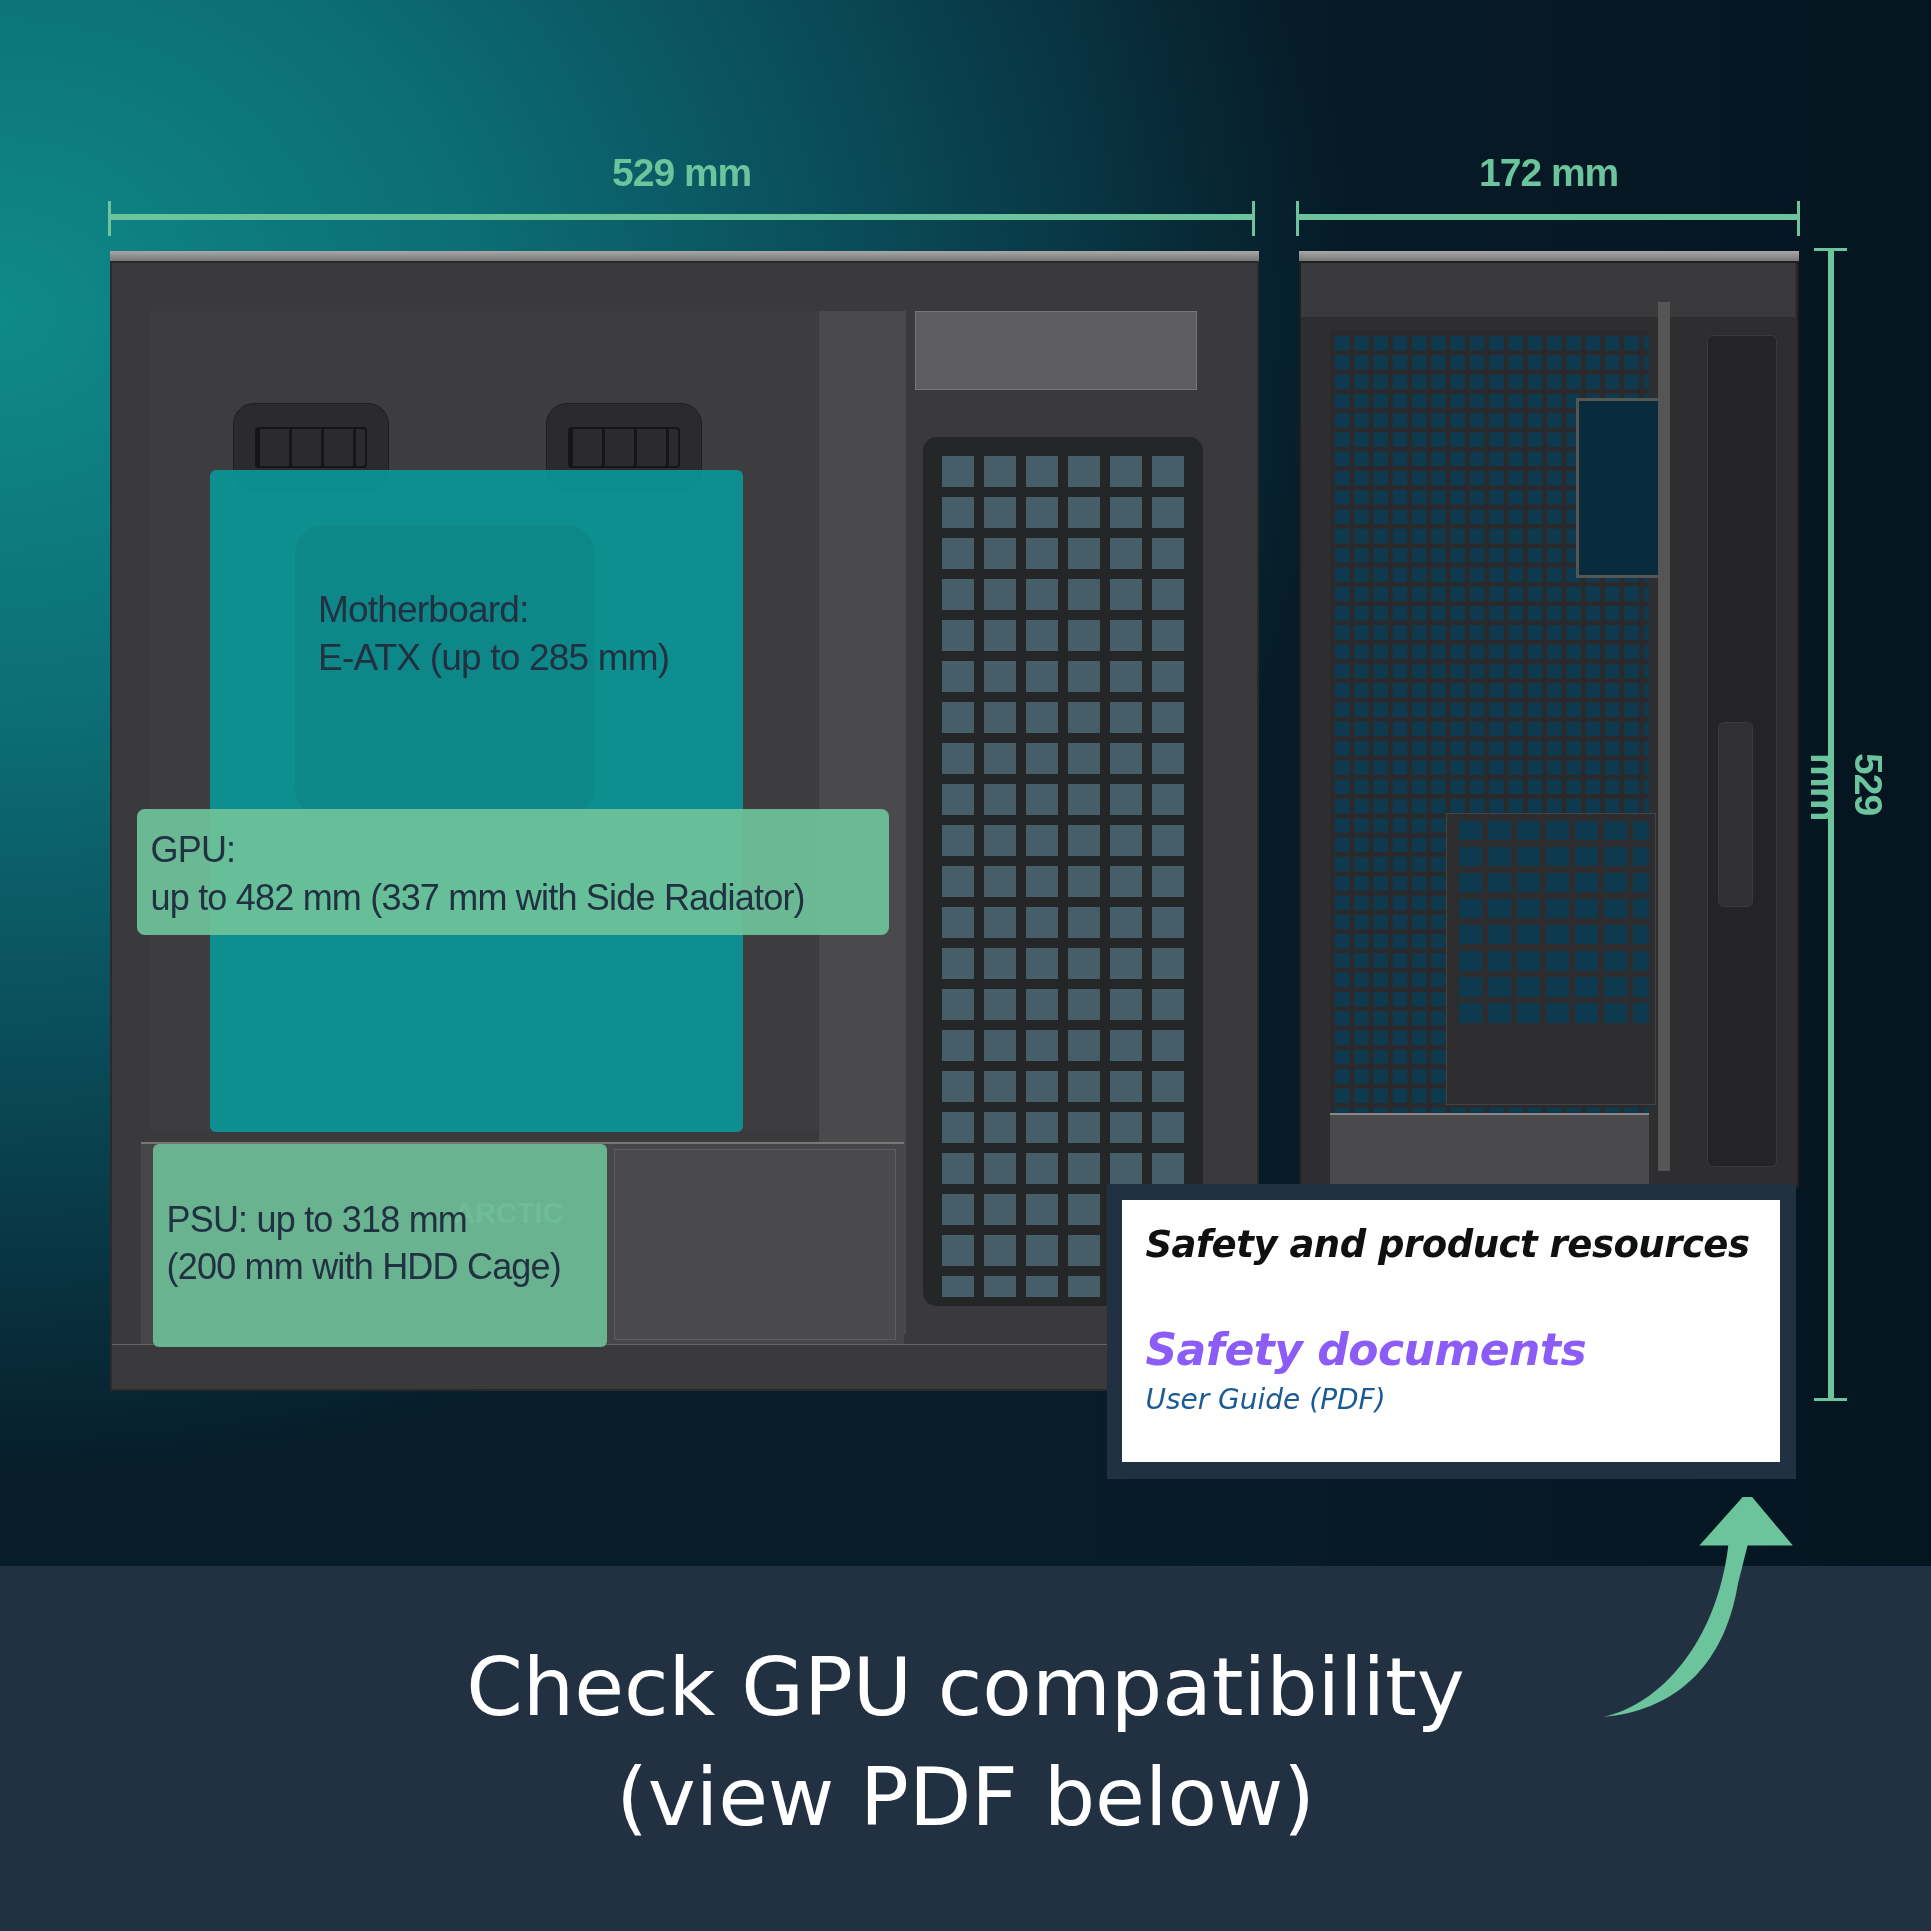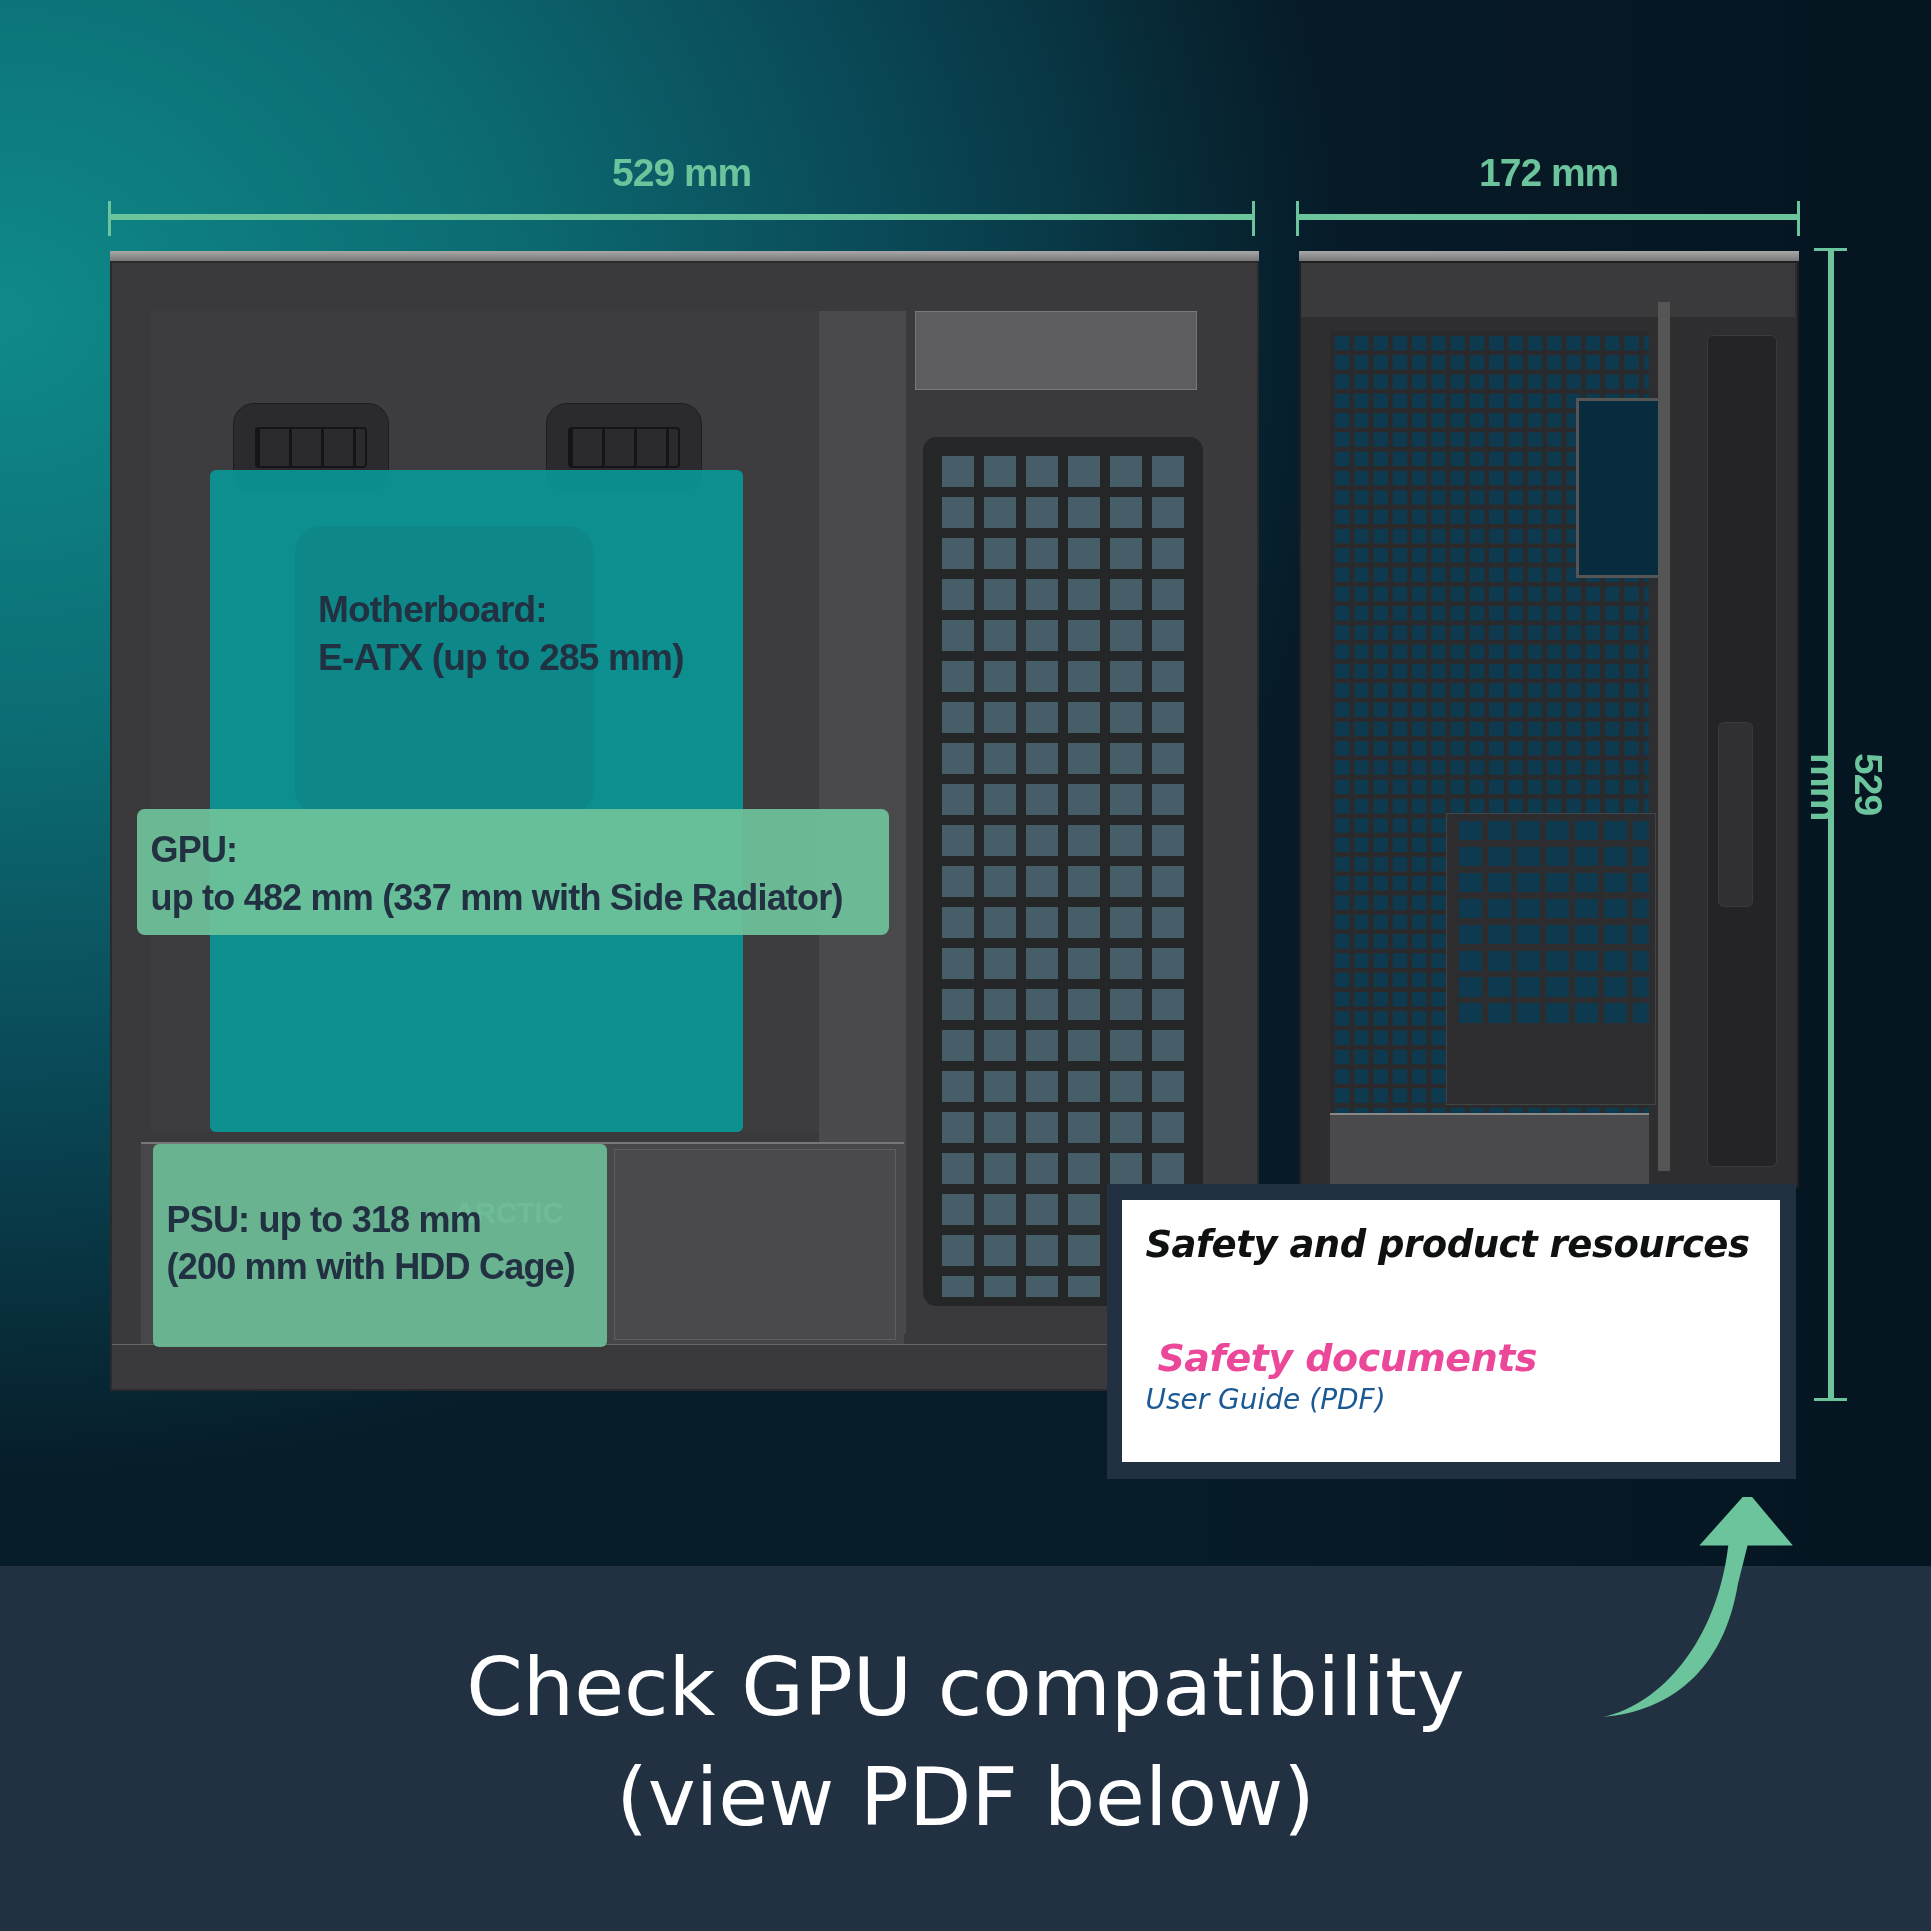--- a/index.html
+++ b/index.html
@@ -34,35 +34,35 @@
   .psu-shroud{position:absolute;background:#474749;border-top:2.9px solid #777;}
   .psu-box{position:absolute;background:#4a4a4c;border:1.9px solid #5e5e60;}
 
   .case2{position:absolute;z-index:2;background:#2e2e30;border:2.9px solid #1f1f21;box-sizing:border-box;}
   .handle{position:absolute;background:#242426;border:1.9px solid #3a3a3c;border-radius:5.8px;}
   .slots{position:absolute;background:#2d2d2f;border:1.9px solid #444;}
   .slots div{height:19.3px;margin:6.8px 5.8px 0 5.8px;background-color:#0e3a50;
     background-image:linear-gradient(90deg,#2d2d2f 5.8px,transparent 5.8px);background-size:29px 19.3px;}
 
   
-  .ov{position:absolute;z-index:4;color:#223142;font-weight:700;letter-spacing:-0.8px;}
+  .ov{position:absolute;z-index:4;color:#223142;font-weight:400;letter-spacing:-0.8px;}
   .ov-mb{left:210px;top:470px;width:533px;height:662px;background:rgba(10,150,150,0.92);border-radius:5.8px;}
   .ov-mb .inner{position:absolute;left:85px;top:56px;width:299px;height:290px;border-radius:27px;background:rgba(0,0,0,0.05);}
   .ov-mb .txt{position:absolute;left:108px;top:116px;font-size:37px;line-height:48px;}
   .ov-gpu{left:137px;top:809px;width:745px;height:126px;background:rgba(110,195,155,0.93);border-radius:7.7px;padding-left:7px;}
   .ov-gpu .txt{position:absolute;left:13.5px;top:17.4px;font-size:36px;line-height:48px;white-space:nowrap;}
   .ov-psu{left:153px;top:1144px;width:454px;height:203px;background:rgba(110,195,155,0.88);border-radius:5.8px;}
   .ov-psu .txt{position:absolute;left:13.5px;top:52px;font-size:36px;line-height:47px;white-space:nowrap;}
   .arctic{position:absolute;left:454px;top:1197px;z-index:3;color:rgba(150,205,180,0.55);font-size:29px;font-weight:700;}
 
   
   .card-wrap{position:absolute;left:1107px;top:1184px;width:689px;height:295px;background:#223142;z-index:5;font-style:italic;}
   .card{position:absolute;left:15.4px;top:16.4px;width:658px;height:262px;background:#fff;}
   .card h2{position:absolute;left:23px;top:23px;margin:0;font-family:"DejaVu Sans",sans-serif;font-size:37px;font-weight:700;color:#0f1111;letter-spacing:-0.5px;white-space:nowrap;}
-  .card h3{position:absolute;left:23px;top:124px;margin:12px;font-family:"DejaVu Sans",sans-serif;font-size:38px;font-weight:700;color:#ec4899;letter-spacing:-0.5px;}
+  .card h3{position:absolute;left:23px;top:124px;margin:0;font-family:"DejaVu Sans",sans-serif;font-size:44px;font-weight:700;color:#8b5cf6;letter-spacing:-0.5px;}
   .card a{position:absolute;left:23px;top:183px;font-family:"DejaVu Sans",sans-serif;font-size:28px;color:#1b5a95;text-decoration:none;}
 
   .cta{position:absolute;left:0;width:1931px;top:1632px;text-align:center;color:#ffffff;
     font-family:"DejaVu Sans",sans-serif;font-size:81px;line-height:110px;z-index:5;}
   .arrow{position:absolute;left:1603px;top:1497px;z-index:6;}
 </style>
 </head>
 <body>
 
 <div class="hero"></div>

